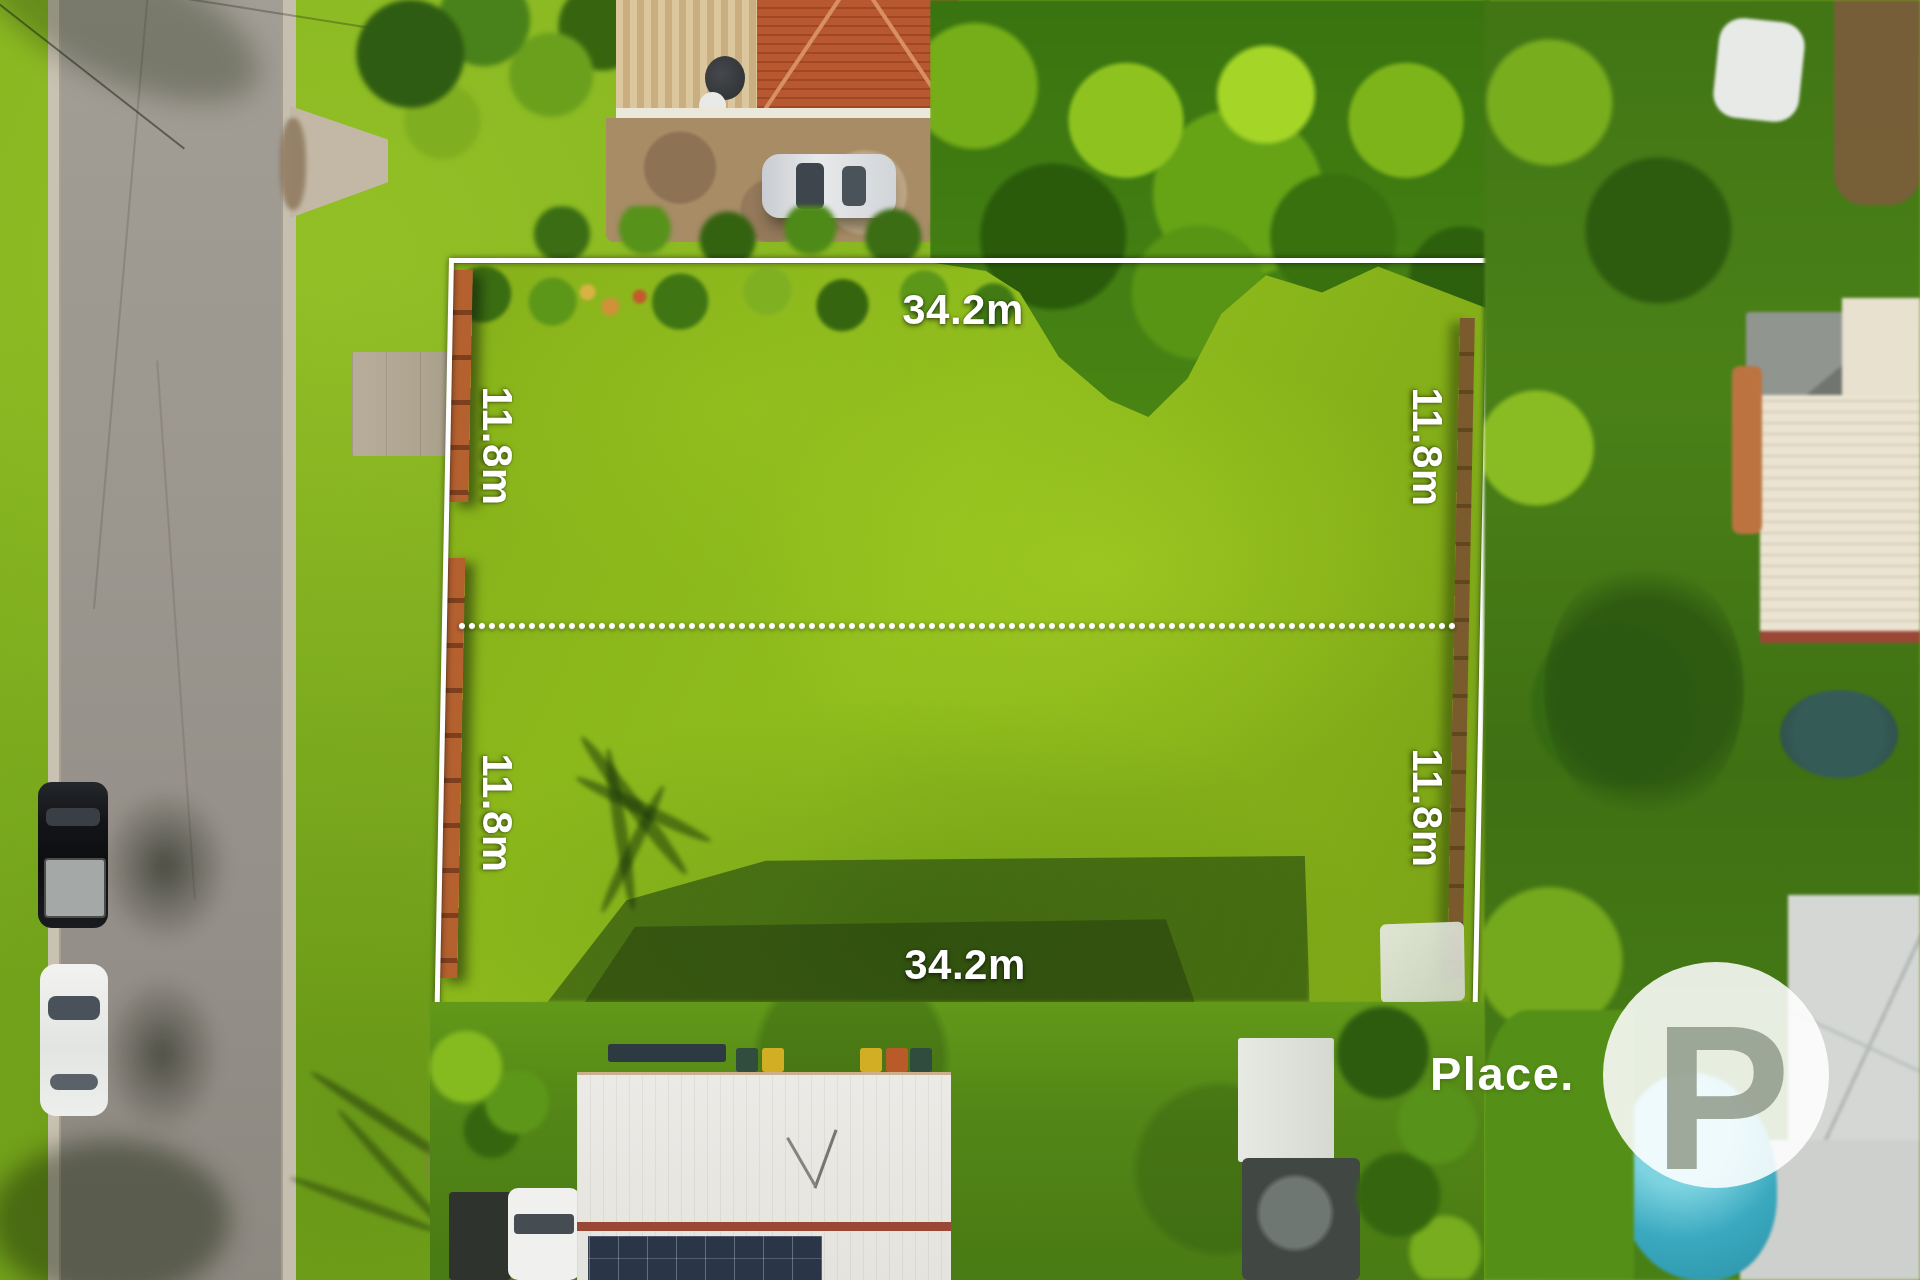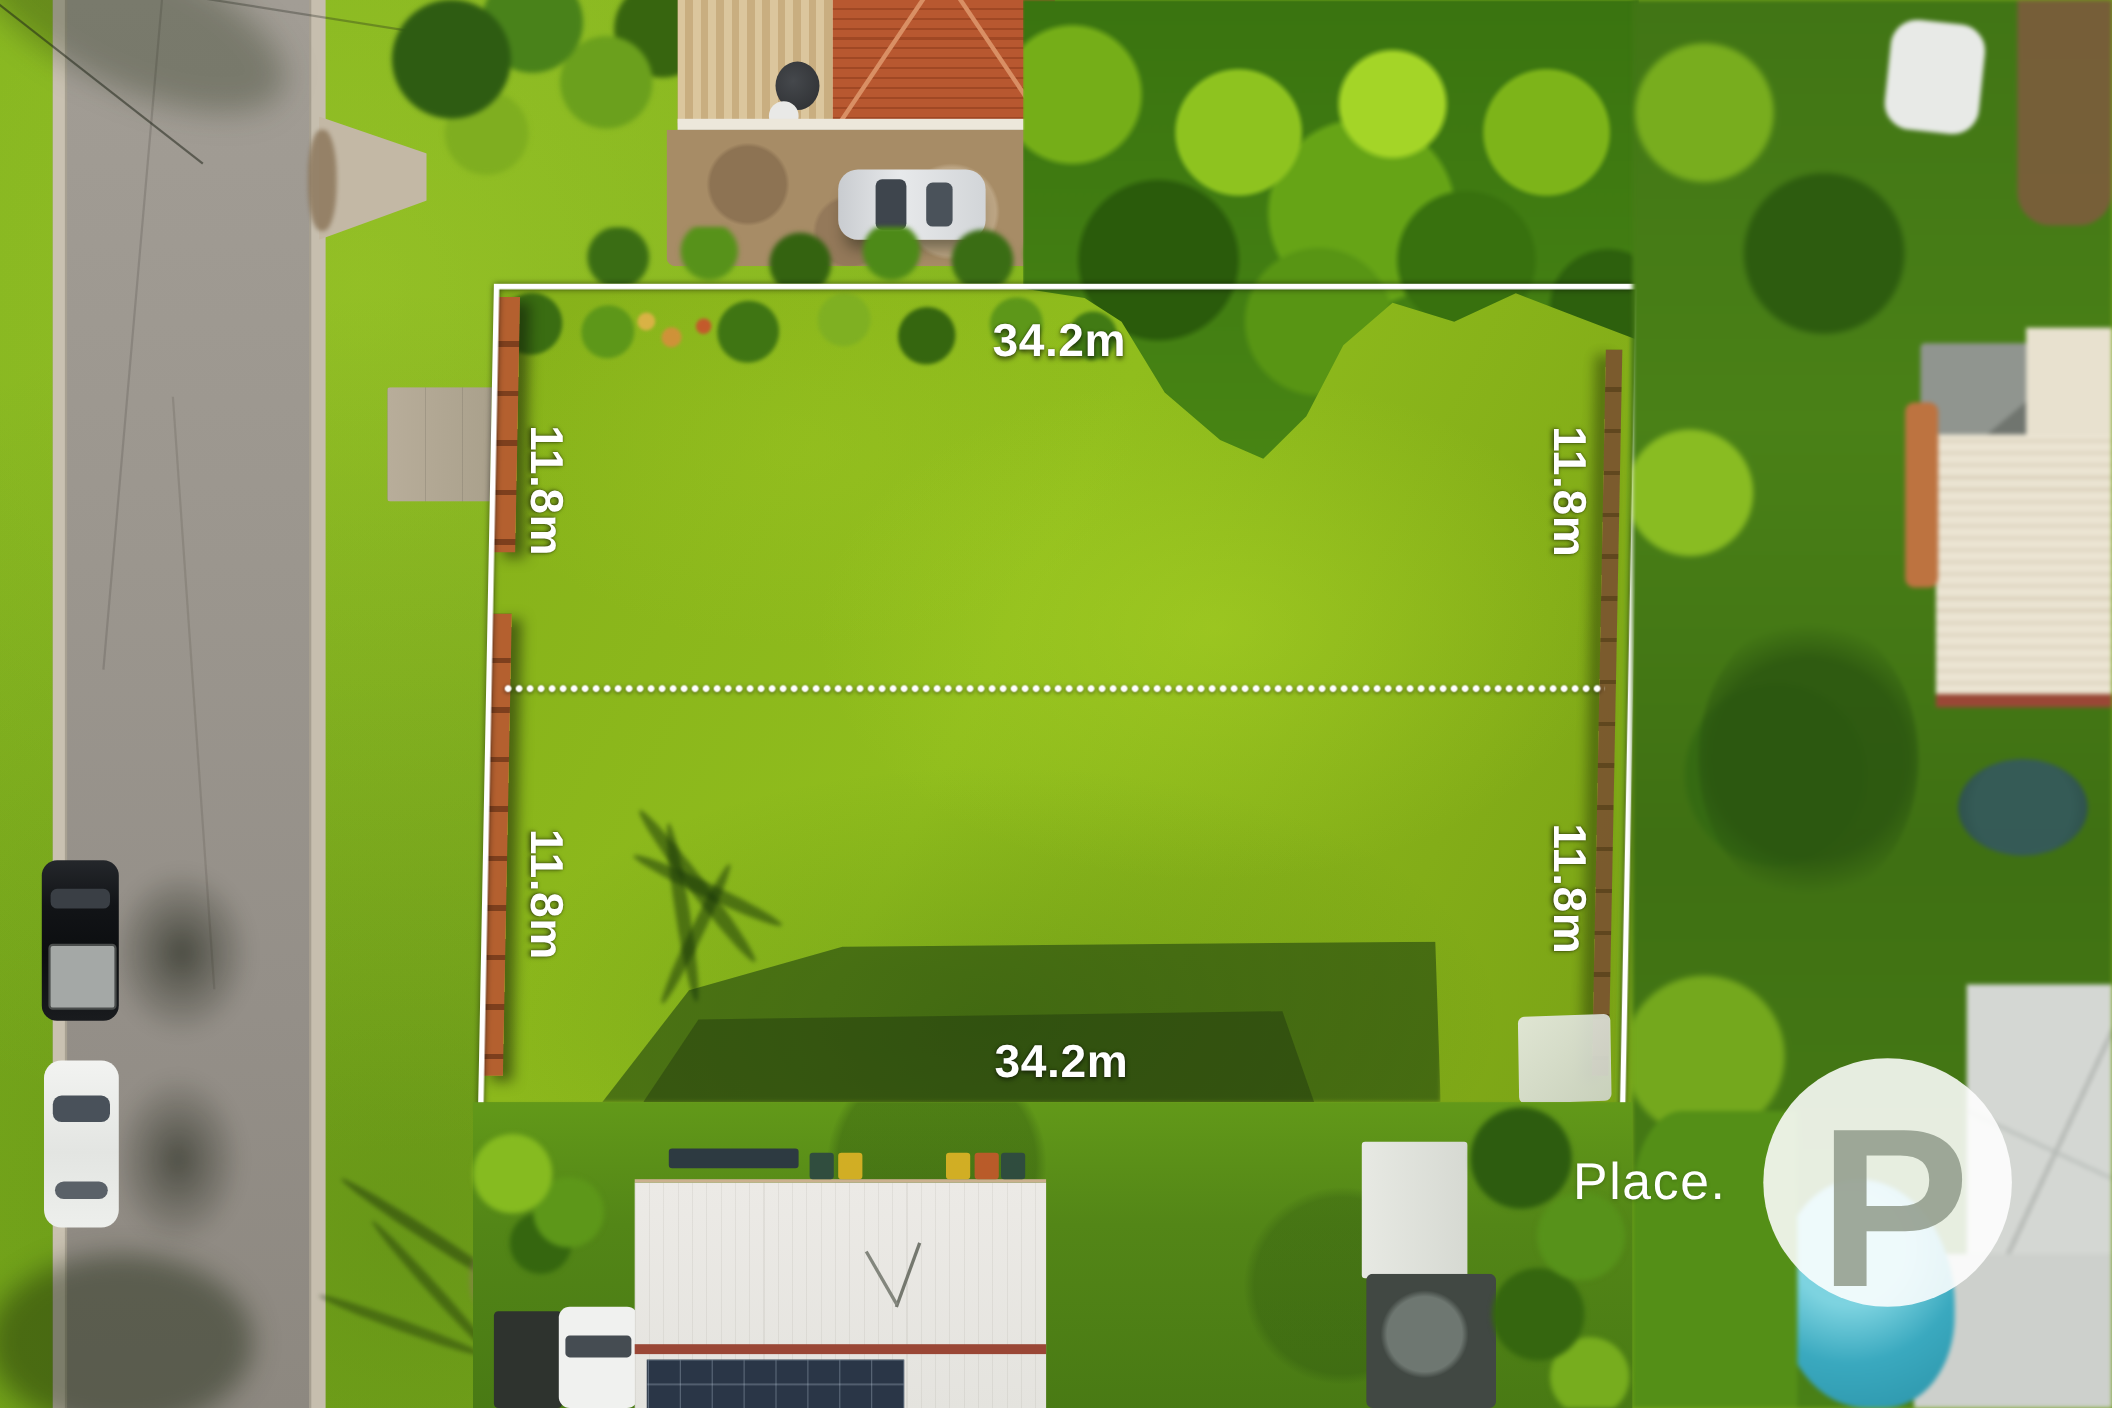--- a/index.html
+++ b/index.html
@@ -223,21 +223,21 @@
     filter:blur(2px);}
   
   .dim-label{color:var(--label-text,#fff);font-size:42px;font-weight:700;letter-spacing:.5px;white-space:nowrap;
     text-shadow:0 2px 5px rgba(0,0,0,.55),0 0 2px rgba(0,0,0,.45);}
   .dl-h{transform:translate(-50%,-50%);}
   .dl-v{transform:translate(-50%,-50%) rotate(90deg);}
   .lt{left:963px;top:310px;}  .lb{left:965px;top:965px;}
   .l1{left:497px;top:446px;}  .l2{left:497px;top:813px;}
   .r1{left:1427px;top:447px;} .r2{left:1427px;top:808px;}
   
-  .brand-text{left:1430px;top:1046px;color:var(--watermark,#fff);font-size:47px;font-weight:400;
+  .brand-text{left:1430px;top:1046px;color:var(--watermark,#fff);font-size:47px;font-weight:700;
     letter-spacing:1.5px;text-shadow:0 1px 4px rgba(0,0,0,.22);}
   .pcircle{left:1600px;top:959px;}
 </style>
 </head>
 <body>
 
 <div id="stage">
 
   <div class="abs road"></div>
   <div class="abs kerb-l"></div>

